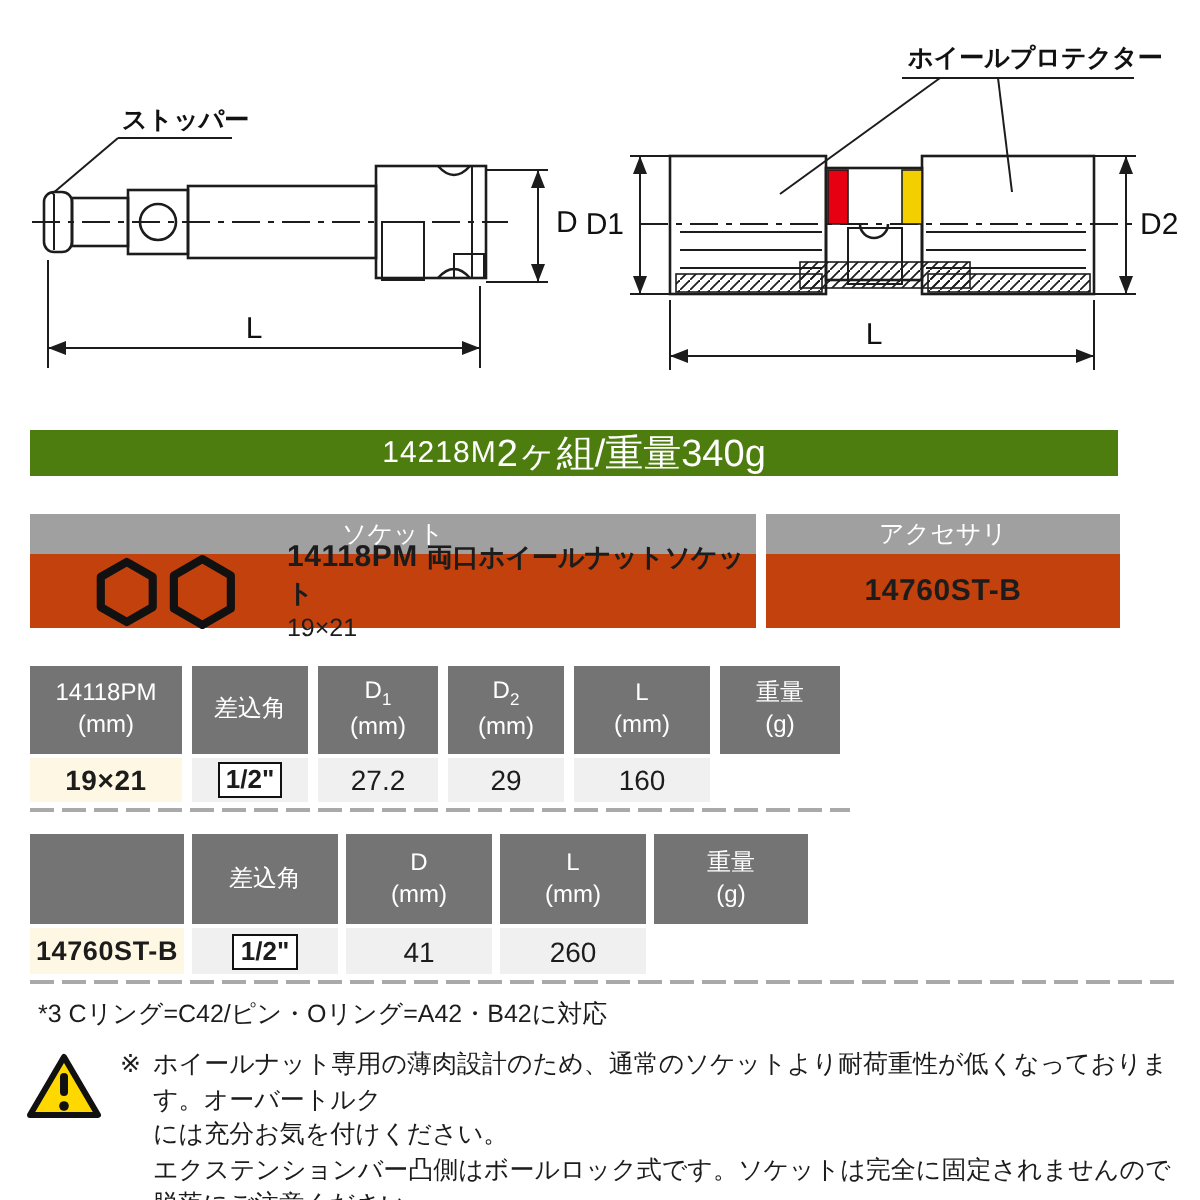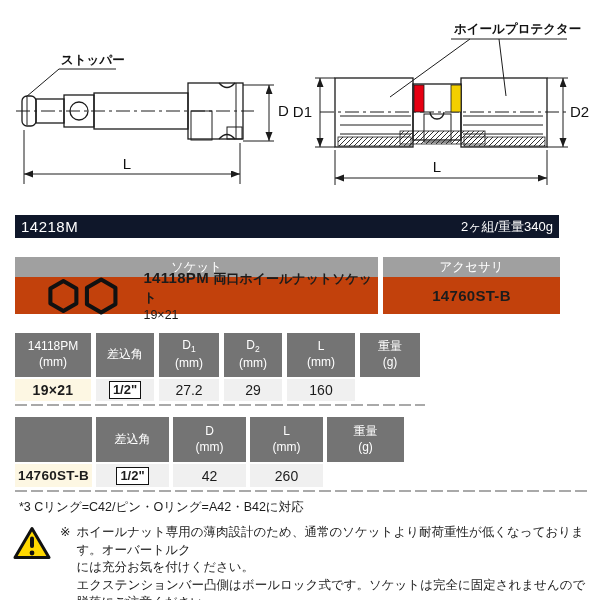--- a/index.html
+++ b/index.html
@@ -9,25 +9,25 @@
   
   .draw{position:absolute;left:0;top:0;}
   .draw .ln{stroke:#1c1c1c;stroke-width:1.3;fill:none;}
   .draw .thin{stroke:#1c1c1c;stroke-width:1;fill:none;}
   .draw .dim{stroke:#1c1c1c;stroke-width:1;fill:none;}
   .draw text{fill:#111;}
   .dimtext{font-size:15px;}
   .lbltext{font-size:12.5px;font-weight:bold;}
 
   
-  .titlebar{position:absolute;left:15px;top:215px;width:544px;height:23px;background:#0f172a;
-            color:#fff;display:flex;justify-content:space-between;align-items:center;
+  .titlebar{position:absolute;left:15px;top:215px;width:544px;height:23px;background:#4d7c0f;
+            color:#fff;display:flex;justify-content:center;align-items:center;
             padding:0 6px;box-sizing:border-box;}
   .titlebar .model{font-size:15px;letter-spacing:.5px;}
-  .titlebar .qty{font-size:13px;}
+  .titlebar .qty{font-size:19px;}
 
   
   .set-table{position:absolute;left:15px;top:257px;width:545px;display:grid;
              grid-template-columns:363px 177px;column-gap:5px;row-gap:0;}
   .set-h{height:20px;background:#a0a0a0;color:#fff;font-size:12.5px;
          display:flex;align-items:center;justify-content:center;}
   .set-b{background:#c2410c;height:37px;display:flex;align-items:center;}
   .set-b-socket{padding-left:29px;box-sizing:border-box;gap:20px;}
   .set-b-acc{justify-content:center;font-size:15px;font-weight:bold;letter-spacing:.3px;}
   .sock-model{font-size:15px;font-weight:bold;letter-spacing:.3px;}
@@ -240,21 +240,21 @@
     </div>
     <div class="sh">
       <div>重量</div>
       <div>(g)</div>
     </div>
 
     <div class="sb cream cream-sm">14760ST-B</div>
     <div class="sb">
       <span class="drive-box">1/2"</span>
     </div>
-    <div class="sb">42</div>
+    <div class="sb">41</div>
     <div class="sb">260</div>
   </div>
 
   <div class="dashrule rule2"></div>
 
   <div class="footnote1">*3 Cリング=C42/ピン・Oリング=A42・B42に対応</div>
 
   <div class="warnblock">
     <svg class="warnicon" width="38" height="34" viewBox="0 0 38 34">
       <path d="M19,2.5 L36,31.5 L2,31.5 Z" fill="#ffd800" stroke="#111" stroke-width="3" stroke-linejoin="round"></path>

